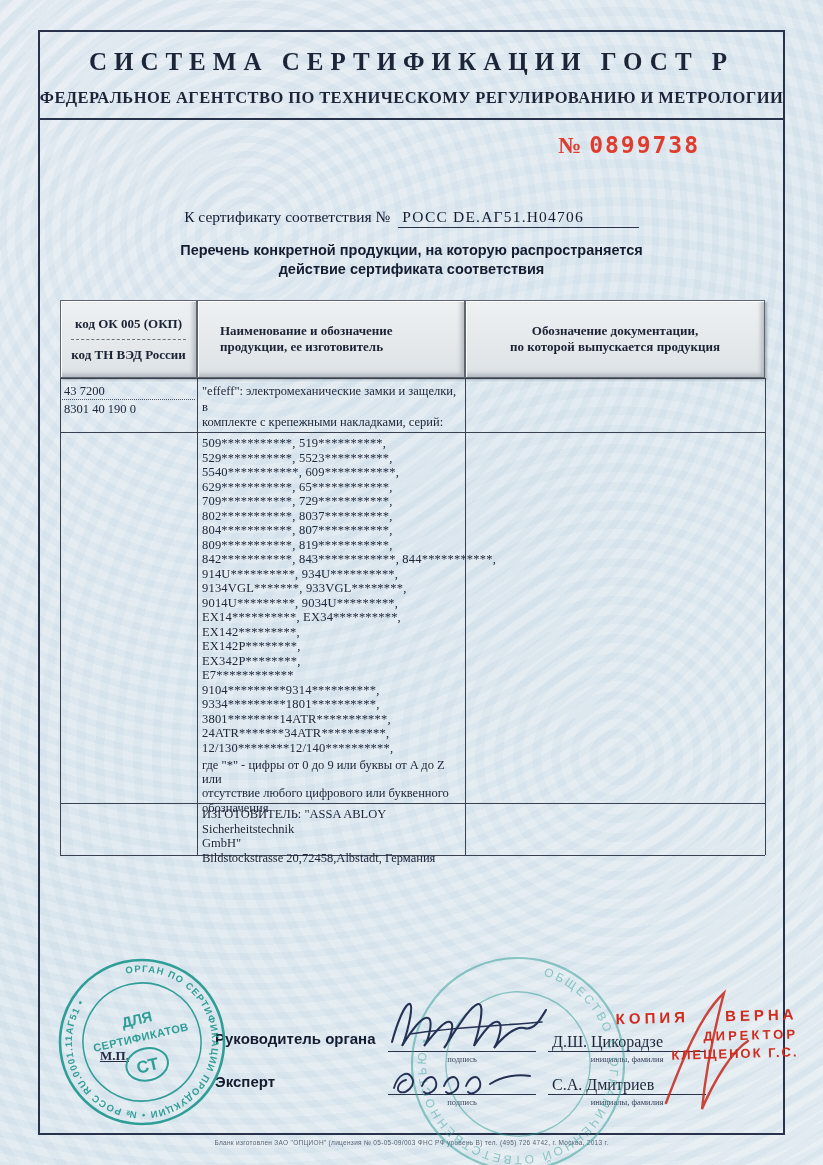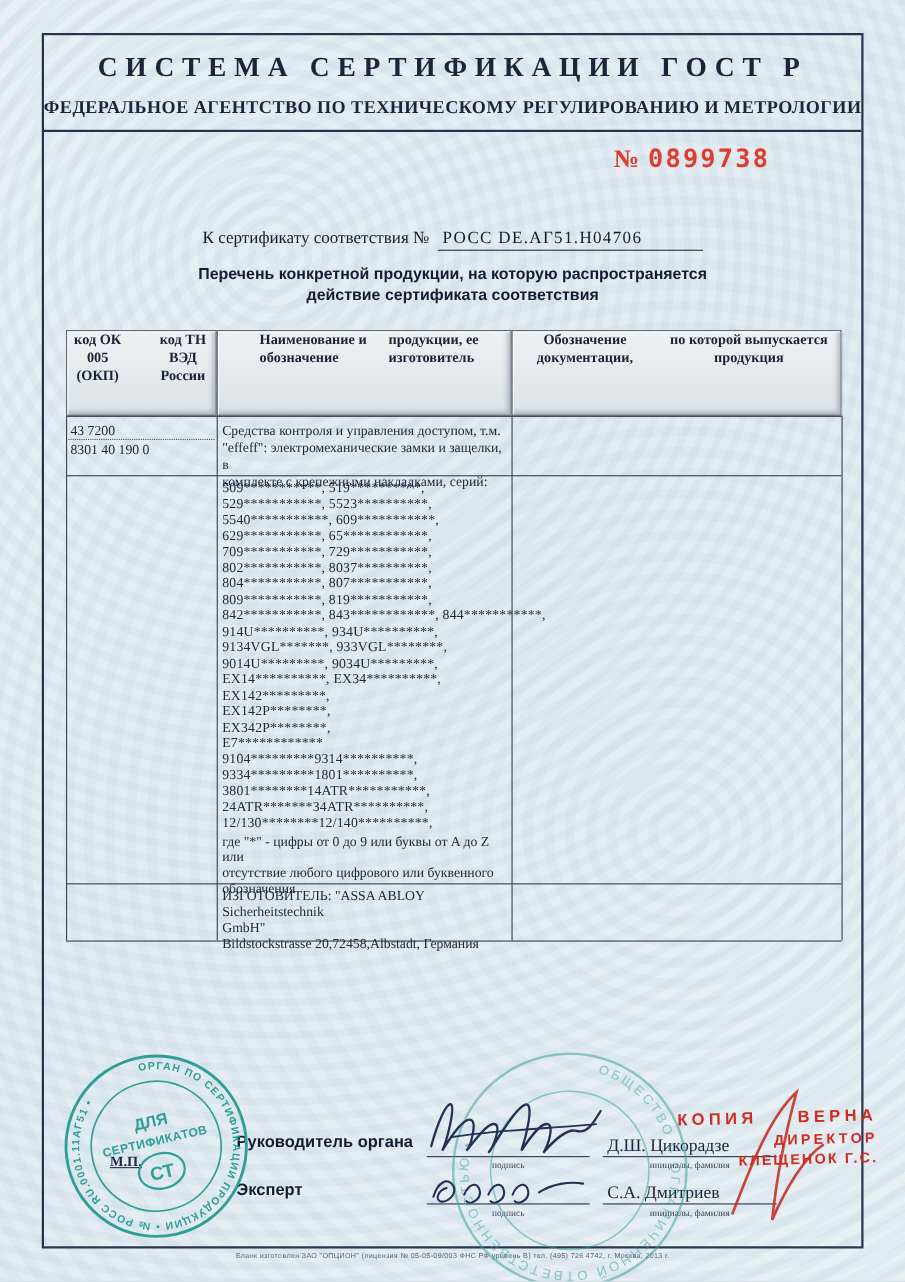--- a/index.html
+++ b/index.html
@@ -25,24 +25,24 @@
   .certline .num{display:inline-block; margin-left:8px; padding:0 55px 1px 4px; border-bottom:1.5px solid #28324a; letter-spacing:1.2px;}
   .scope1{top:242px;} .scope2{top:261px;}
   .scope1,.scope2{font-family:"Liberation Sans",sans-serif; font-weight:bold; font-size:14.5px; color:#141c30;}
 
   
   .hcell{position:absolute; top:300px; height:78px; box-sizing:border-box;
     background:linear-gradient(#eef1f3,#dde2e6);
     border:1px solid #5d6570;
     box-shadow:inset 1px 1px 0 #ffffff, inset -3px -3px 4px rgba(90,100,112,.35), 1.5px 1.5px 2px rgba(70,80,92,.35);
     font-weight:bold; font-size:13px; color:#1a2233;
-    display:flex; justify-content:center;}
+    display:flex; flex-direction:column; justify-content:center;}
   .hc1{left:60px; width:137px; text-align:center;}
   .hc1 .dash{border-top:1.5px dashed #6b727c; margin:7px 10px;}
-  .hc2{left:197px; width:268px; padding-left:38px;}
+  .hc2{left:197px; width:268px; padding-left:22px;}
   .hc3{left:465px; width:300px; text-align:center;}
   .hline,.vline{position:absolute; background:#39404f;}
   .hline{height:1px;} .vline{width:1px;}
   .dotline{position:absolute; border-top:1.5px dotted #4a5160; height:0;}
   .cellTxt{position:absolute; font-size:12.5px; line-height:15.5px; color:#20283a;}
   .seriesBlock{position:absolute; left:202px; top:436px; width:260px; font-size:12.5px; color:#20283a;}
   .seriesBlock .ln{line-height:14.5px; white-space:nowrap; letter-spacing:.2px;}
   .noteBlock{position:absolute; left:202px; top:758px; width:260px; font-size:12.5px; color:#20283a;}
   .noteBlock .ln{line-height:14.2px;}
   .mfrBlock{position:absolute; left:202px; top:807px; width:270px; font-size:12.5px; color:#20283a;}
@@ -106,21 +106,20 @@
   <div class="vline" style="left:60px; top:378px; height:477px;"></div>
   <div class="vline" style="left:197px; top:378px; height:477px;"></div>
   <div class="vline" style="left:465px; top:378px; height:477px;"></div>
   <div class="vline" style="left:765px; top:378px; height:477px;"></div>
   <div class="dotline" style="left:62px; top:399px; width:133px;"></div>
 
   <div class="cellTxt" style="left:64px; top:384px;">43 7200</div>
   <div class="cellTxt" style="left:64px; top:402px;">8301 40 190 0</div>
 
   <div class="cellTxt" style="left:202px; top:384px; width:262px;">
-      <div>Средства контроля и управления доступом, т.м.</div>
       <div>"effeff": электромеханические замки и защелки, в</div>
       <div>комплекте с крепежными накладками, серий:</div>
     </div>
 
   <div class="seriesBlock">
       <div class="ln">509***********, 519**********,</div>
       <div class="ln">529***********, 5523**********,</div>
       <div class="ln">5540***********, 609***********,</div>
       <div class="ln">629***********, 65************,</div>
       <div class="ln">709***********, 729***********,</div>

